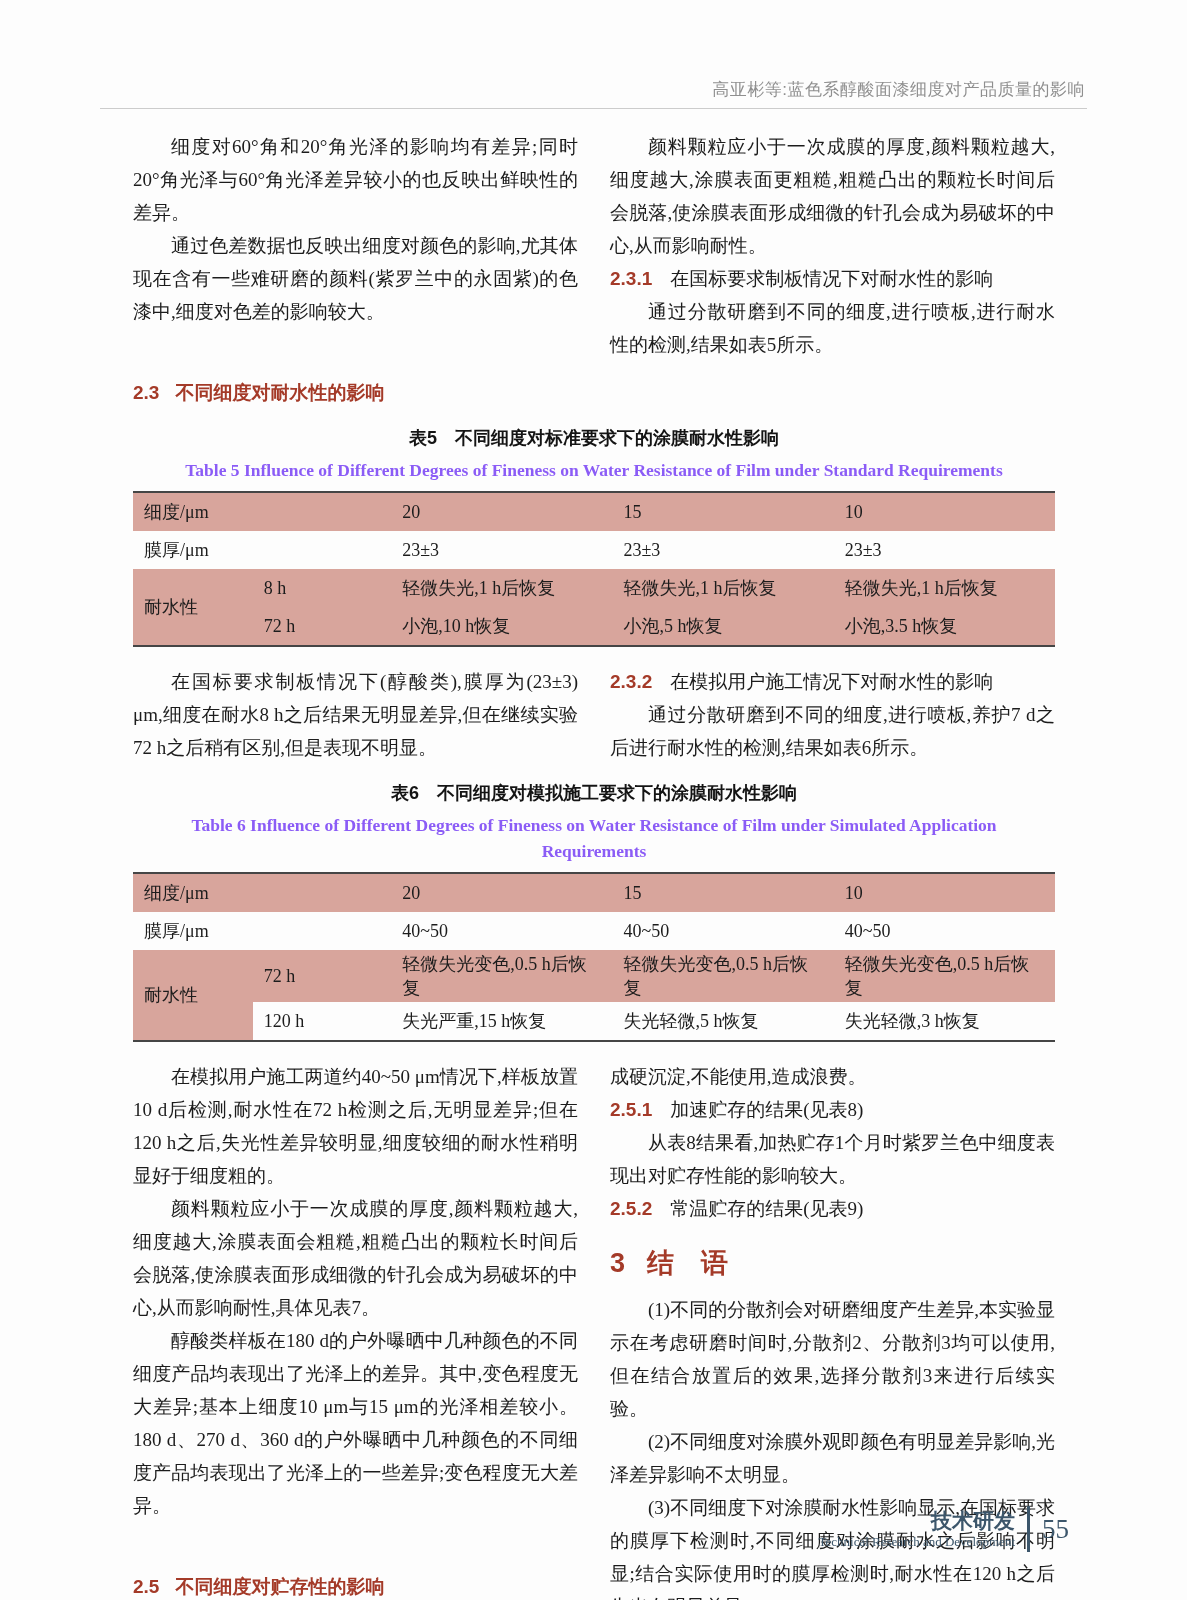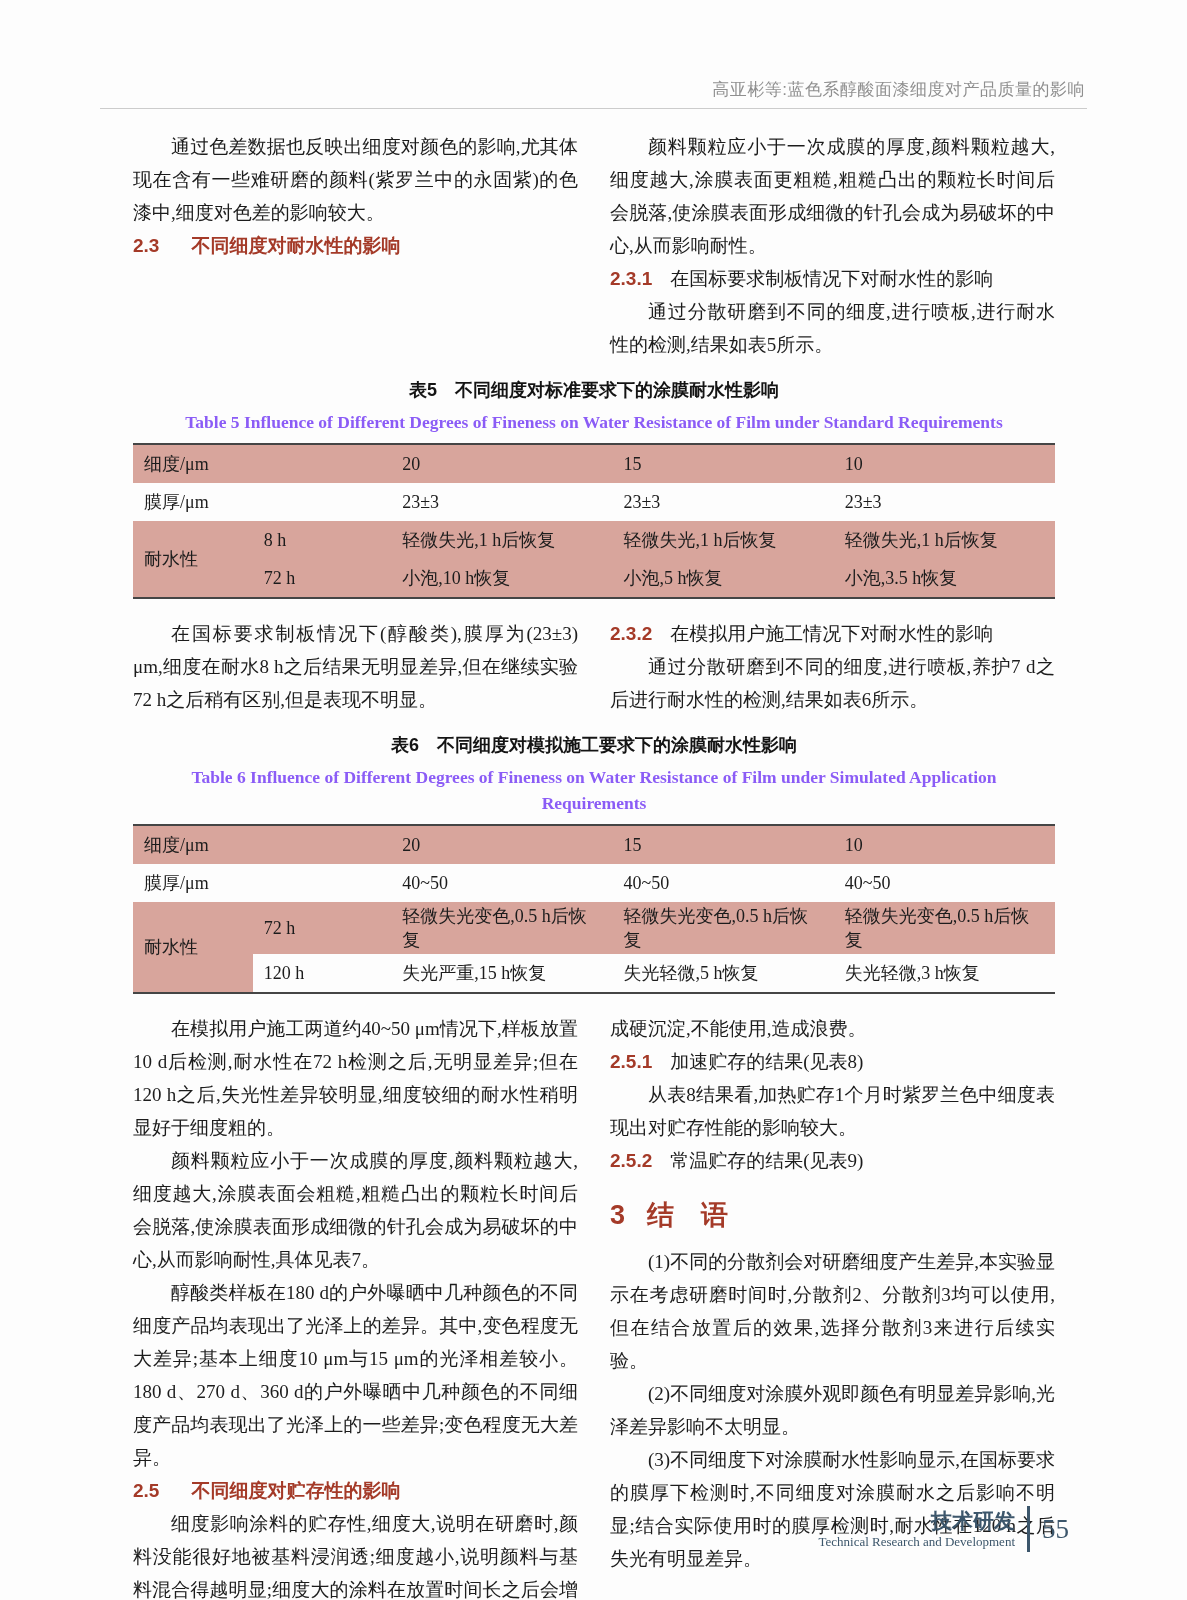--- a/index.html
+++ b/index.html
@@ -21,21 +21,21 @@
     height:1px; background:#cccccc;
   }
   .content { position:absolute; top:130px; left:133px; width:922px; }
   .two-col { display:grid; grid-template-columns:1fr 1fr; column-gap:32px; }
   .col { min-width:0; }
   p.body { margin:0; font-size:19px; line-height:33px; text-align:justify; }
   p.indent { text-indent:2em; }
   .sec-h {
     font-family:"Liberation Sans","DejaVu Sans",sans-serif;
     font-weight:bold; color:#a43a28; font-size:19px; line-height:33px;
-    display:flex; gap:32px; align-items:baseline;
+    display:flex; gap:16px; align-items:baseline;margin-top:48px;
   }
   .subsec-h { font-size:19px; line-height:33px; display:flex; gap:18px; align-items:baseline; }
   .subsec-h .num {
     font-family:"Liberation Sans","DejaVu Sans",sans-serif;
     font-weight:bold; color:#a43a28;
   }
   .subsec-h .t { color:#1c1c1c; }
   .concl-h {
     font-family:"Liberation Sans","DejaVu Sans",sans-serif;
     font-weight:bold; color:#a43a28; font-size:27px; line-height:36px;
@@ -80,20 +80,21 @@
 
 <div class="page">
 
   <div class="running-head">高亚彬等:蓝色系醇酸面漆细度对产品质量的影响</div>
   <div class="head-rule"></div>
 
   <div class="content">
 
     <div class="two-col">
       <div class="col">
+        <p class="body indent">细度对60°角和20°角光泽的影响均有差异;同时20°角光泽与60°角光泽差异较小的也反映出鲜映性的差异。</p>
         <p class="body indent">通过色差数据也反映出细度对颜色的影响,尤其体现在含有一些难研磨的颜料(紫罗兰中的永固紫)的色漆中,细度对色差的影响较大。</p>
         <div class="sec-h">
           <span>2.3</span>
           <span>不同细度对耐水性的影响</span>
         </div>
       </div>
       <div class="col">
         <p class="body indent">颜料颗粒应小于一次成膜的厚度,颜料颗粒越大,细度越大,涂膜表面更粗糙,粗糙凸出的颗粒长时间后会脱落,使涂膜表面形成细微的针孔会成为易破坏的中心,从而影响耐性。</p>
         <div class="subsec-h">
           <span class="num">2.3.1</span>

